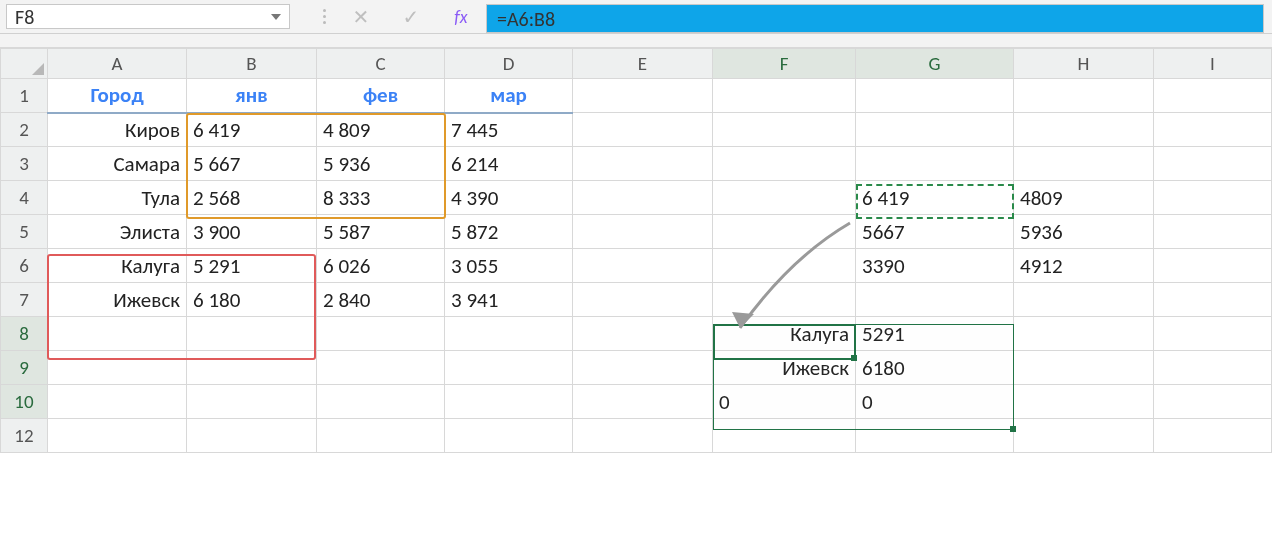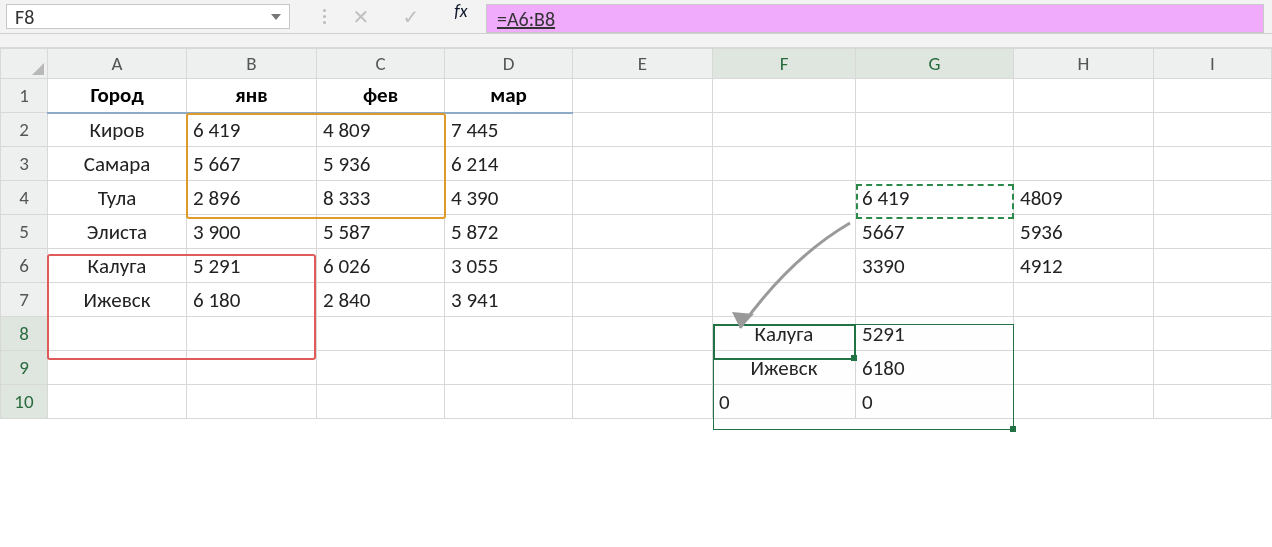--- a/index.html
+++ b/index.html
@@ -45,36 +45,35 @@
     width: 10px; display:flex; flex-direction:column; justify-content:center; gap:3px; margin:0 6px;
   }
   .fbar-dots span { width:3px; height:3px; background:#bbb; border-radius:50%; margin-left:3px;}
   .fbar-btn {
     width: 50px;
     display: flex; align-items:center; justify-content:center;
     color: #bfbfbf;
     font-size: 20px;
   }
   .fx-label {
-    display:flex; align-items:flex-start; justify-content:center;
+    display:flex; align-items:center; justify-content:center;
     width: 50px;
     font-style: italic;
-    color: #0f172a;
+    color: #8b5cf6;
     font-size: 18px;
   }
   .formula-input {
     flex: 1;
     margin: 4px 8px 0 0;
-    background: #f0abfc;
+    background: #0ea5e9;
     border: 1px solid #c8c8c8;
     display: flex; align-items:center;
     padding: 0 10px;
     font-size: 20px;
     color: #333;
-    text-decoration: underline;
   }
   
   .strip {
     height: 14px;
     background: #f3f3f3;
     border-bottom: 1px solid #d8d8d8;
   }
   
   .sheet {
     position: relative;
@@ -114,24 +113,24 @@
   .grid td.cell {
     background:#fff;
     font-size: 21px;
     padding: 2px 6px;
     vertical-align: middle;
     height: 34px;
   }
   .hdr-cell {
     text-align:center;
     font-weight:bold;
-    color:#000000;
+    color:#3b82f6;
     border-bottom: 2px solid #8faac7 !important;
   }
-  .txt { text-align:center;margin-top:48px; }
+  .txt { text-align:right;margin-top:48px; }
   .num { text-align:left; }
 
   
   .cA { width:139px; }
   .cB { width:130px; }
   .cC { width:128px; }
   .cD { width:128px; }
   .cE { width:140px; }
   .cF { width:143px; }
   .cG { width:158px; }
@@ -263,21 +262,21 @@
       <td class="cell num">6 214</td>
       <td class="cell"></td>
       <td class="cell"></td>
       <td class="cell"></td>
       <td class="cell"></td>
       <td class="cell"></td>
     </tr>
     <tr>
       <th class="row-head">4</th>
       <td class="cell txt">Тула</td>
-      <td class="cell num">2 896</td>
+      <td class="cell num">2 568</td>
       <td class="cell num">8 333</td>
       <td class="cell num">4 390</td>
       <td class="cell"></td>
       <td class="cell"></td>
       <td class="cell num">6 419</td>
       <td class="cell num">4809</td>
       <td class="cell"></td>
     </tr>
     <tr>
       <th class="row-head">5</th>
@@ -348,20 +347,32 @@
       <td class="cell"></td>
       <td class="cell"></td>
       <td class="cell"></td>
       <td class="cell"></td>
       <td class="cell num">0</td>
       <td class="cell num">0</td>
       <td class="cell"></td>
       <td class="cell"></td>
     </tr>
 
+    <tr>
+      <th class="row-head">12</th>
+      <td class="cell"></td>
+          <td class="cell"></td>
+          <td class="cell"></td>
+          <td class="cell"></td>
+          <td class="cell"></td>
+          <td class="cell"></td>
+          <td class="cell"></td>
+          <td class="cell"></td>
+          <td class="cell"></td>
+    </tr>
   </tbody>
     </table>
 
   <div class="overlay orange-box" style="left:186px; top:65px; width:260px; height:106px;"></div>
 
   <div class="overlay red-box" style="left:47px; top:206px; width:269px; height:106px;"></div>
 
   <div class="overlay dashed-box" style="left:856px; top:136px; width:158px; height:35px;"></div>
 
   <div class="overlay sel-range" style="left:713px; top:276px; width:301px; height:106px;"></div>

